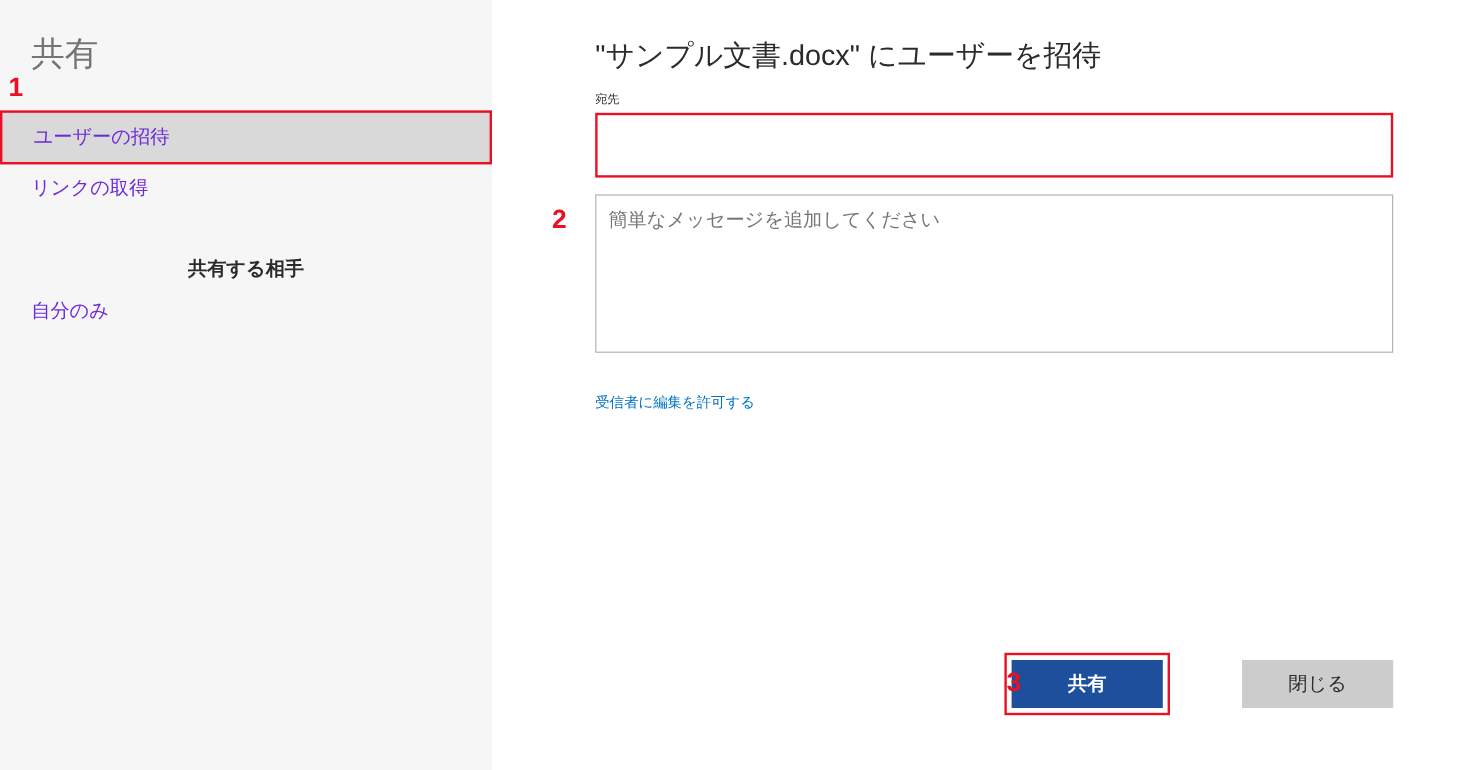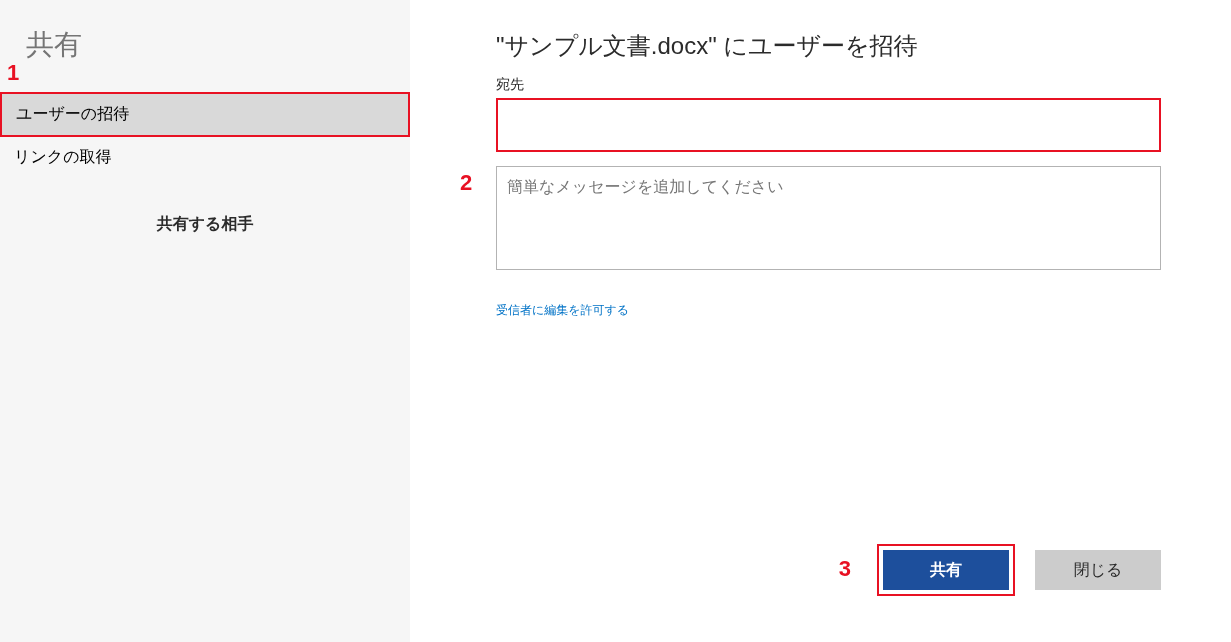--- a/index.html
+++ b/index.html
@@ -22,23 +22,23 @@
       padding-top: 26px;
     }
     .sidebar-title {
       font-size: 28px;
       color: #757575;
       font-weight: 400;
       padding-left: 26px;
       margin-bottom: 28px;
     }
     .sidebar-item {
-      padding: 10px 14px;
+      padding: 10px 26px;
       font-size: 16px;
-      color: #000000;
+      color: #6d28d9;
       cursor: pointer;
     }
     .sidebar-item.selected {
       background: #d9d9d9;
       border: 2px solid #e81123;
     }
     .section-label {
       padding: 10px 26px 4px 26px;
       font-size: 16px;
       color: #2b2b2b;
@@ -56,36 +56,36 @@
       color: #2b2b2b;
       font-weight: 400;
       margin-bottom: 14px;
     }
     .main-subtitle {
       font-size: 16px;
       color: #767676;
       margin-bottom: 22px;
     }
     .field-label {
-      font-size: 14px;
+      font-size: 10px;
       color: #2b2b2b;
       margin-bottom: 4px;
     }
     .input-text {
       width: 100%;
       height: 54px;
       border: 2px solid #e81123;
       font-size: 16px;
       padding: 8px 10px;
       margin-bottom: 14px;
       outline: none;
     }
     .textarea-message {
       width: 100%;
-      height: 104px;
+      height: 132px;
       border: 1px solid #b3b3b3;
       font-size: 16px;
       padding: 10px 10px;
       resize: none;
       color: #2b2b2b;
       outline: none;
     }
     .textarea-message::placeholder {
       color: #767676;
     }
@@ -116,20 +116,21 @@
       padding: 4px;
     }
     .btn-primary {
       background: #1d4f9c;
       color: #ffffff;
       font-weight: bold;
     }
     .btn-secondary {
       background: #cccccc;
       color: #2b2b2b;
+      margin-left: 40px;
     }
     .annot {
       position: absolute;
       color: #e81123;
       font-weight: bold;
       font-size: 22px;
       font-family: Arial, sans-serif;
     }
     .annot-1 { left: 7px; top: 60px; }
     .annot-2 { left: 460px; top: 170px; }
@@ -142,20 +143,23 @@
   <div class="sidebar-title">共有</div>
 
   <div class="sidebar-item selected">
     <span>ユーザーの招待</span>
   </div>
   <div class="sidebar-item">
     <span>リンクの取得</span>
   </div>
 
   <div class="section-label">共有する相手</div>
+  <div class="sidebar-item">
+    <span>自分のみ</span>
+  </div>
 </div>
 
 <div class="main">
   <div class="main-title">"サンプル文書.docx" にユーザーを招待</div>
 
   <div class="field-label">宛先</div>
   <input type="text" class="input-text" value="" style="">
 
   <textarea class="textarea-message" placeholder="簡単なメッセージを追加してください" style=""></textarea>
 

